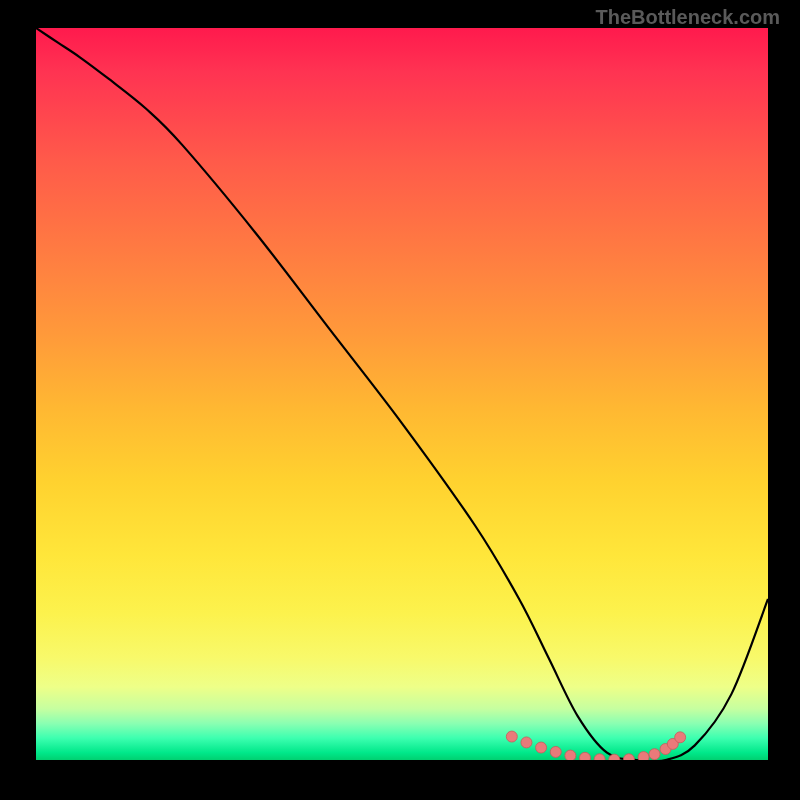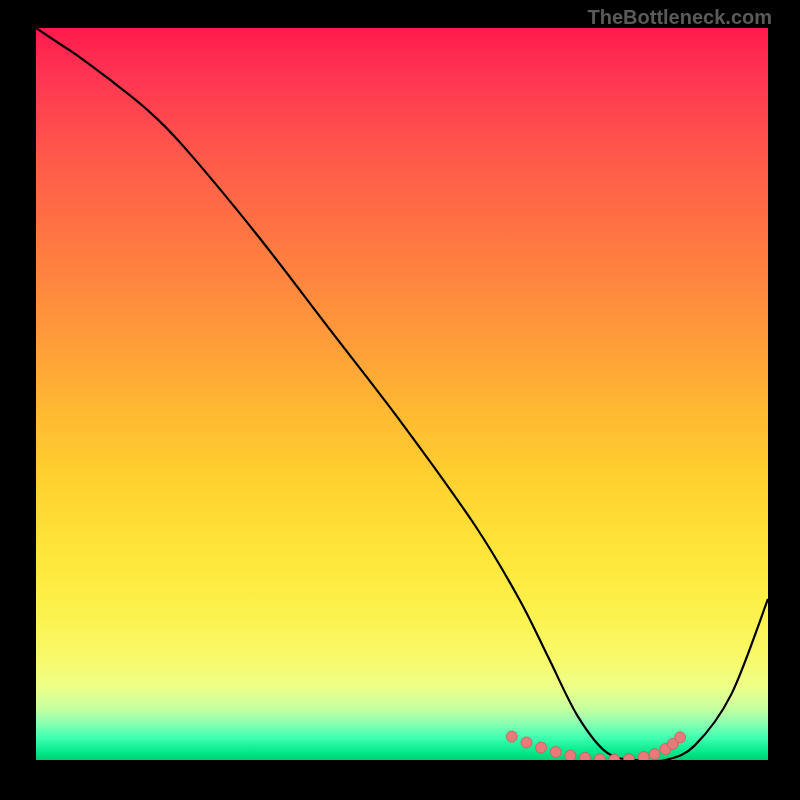--- a/index.html
+++ b/index.html
@@ -13,21 +13,21 @@
   }
   .container {
     position: relative;
     width: 800px;
     height: 800px;
     background: #000;
   }
   .watermark {
     position: absolute;
     top: 6px;
-    right: 28px;
+    right: 20px;
     color: #5a5a5a;
     font-size: 20px;
     font-weight: bold;
     z-index: 10;
   }
   .plot-area {
     position: absolute;
     left: 36px;
     top: 28px;
     width: 732px;

